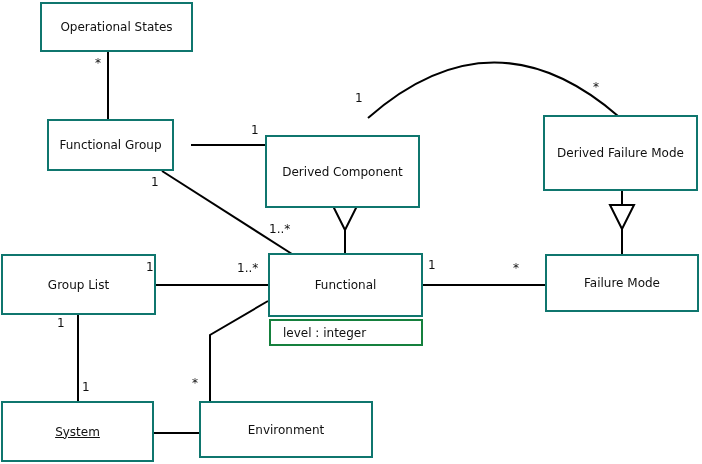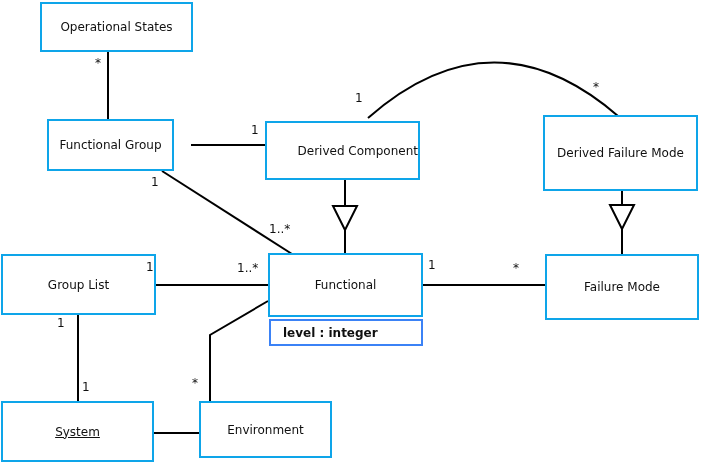--- a/index.html
+++ b/index.html
@@ -13,41 +13,40 @@
     overflow: hidden;
   }
   .edges {
     position: absolute;
     left: 0; top: 0;
     width: 702px; height: 464px;
   }
   .uml-box {
     position: absolute;
     box-sizing: border-box;
-    border: 2px solid #0ea5e9;
+    border: 2px solid #0f766e;
     background: #ffffff;
     display: flex;
     align-items: center;
     justify-content: center;
     font-size: 12px;
     text-align: center;
     white-space: nowrap;
   }
   .uml-attr {
     position: absolute;
     box-sizing: border-box;
-    border: 2px solid #3b82f6;
+    border: 2px solid #15803d;
     background: #ffffff;
     display: flex;
     align-items: center;
     justify-content: flex-start;
     padding-left: 12px;
     font-size: 12px;
     white-space: nowrap;
-    font-weight: bold;
   }
   .mult {
     position: absolute;
     font-size: 12px;
     line-height: 12px;
     color: #101010;
     white-space: nowrap;
   }
 </style>
 </head>
@@ -87,48 +86,48 @@
   </svg>
 
   <div class="uml-box" style="left:40px; top:2px; width:153px; height:50px;">
     <span>Operational States</span>
   </div>
 
   <div class="uml-box" style="left:47px; top:119px; width:127px; height:52px;">
     <span>Functional Group</span>
   </div>
 
-  <div class="uml-box" style="left:265px; top:121px; width:155px; height:59px;justify-content:flex-end;">
+  <div class="uml-box" style="left:265px; top:135px; width:155px; height:73px;">
     <span>Derived Component</span>
   </div>
 
   <div class="uml-box" style="left:543px; top:115px; width:155px; height:76px;">
     <span>Derived Failure Mode</span>
   </div>
 
   <div class="uml-box" style="left:1px; top:254px; width:155px; height:61px;">
     <span>Group List</span>
   </div>
 
   <div class="uml-box" style="left:268px; top:253px; width:155px; height:64px;">
     <span>Functional</span>
   </div>
   <div class="uml-attr" style="left:269px; top:319px; width:154px; height:27px;">
     <span>level : integer</span>
   </div>
 
-  <div class="uml-box" style="left:545px; top:254px; width:154px; height:66px;text-align:center;">
+  <div class="uml-box" style="left:545px; top:254px; width:154px; height:58px;text-align:center;">
     <span>Failure Mode</span>
   </div>
 
   <div class="uml-box" style="left:1px; top:401px; width:153px; height:61px;text-decoration:underline;">
     <span>System</span>
   </div>
 
-  <div class="uml-box" style="left:199px; top:401px; width:133px; height:57px;">
+  <div class="uml-box" style="left:199px; top:401px; width:174px; height:57px;">
     <span>Environment</span>
   </div>
 
   <span class="mult" style="left:95px; top:57px;">*</span>
   <span class="mult" style="left:251px; top:124px;">1</span>
   <span class="mult" style="left:151px; top:176px;">1</span>
   <span class="mult" style="left:269px; top:223px;">1..*</span>
   <span class="mult" style="left:355px; top:92px;">1</span>
   <span class="mult" style="left:593px; top:81px;">*</span>
   <span class="mult" style="left:146px; top:261px;">1</span>

